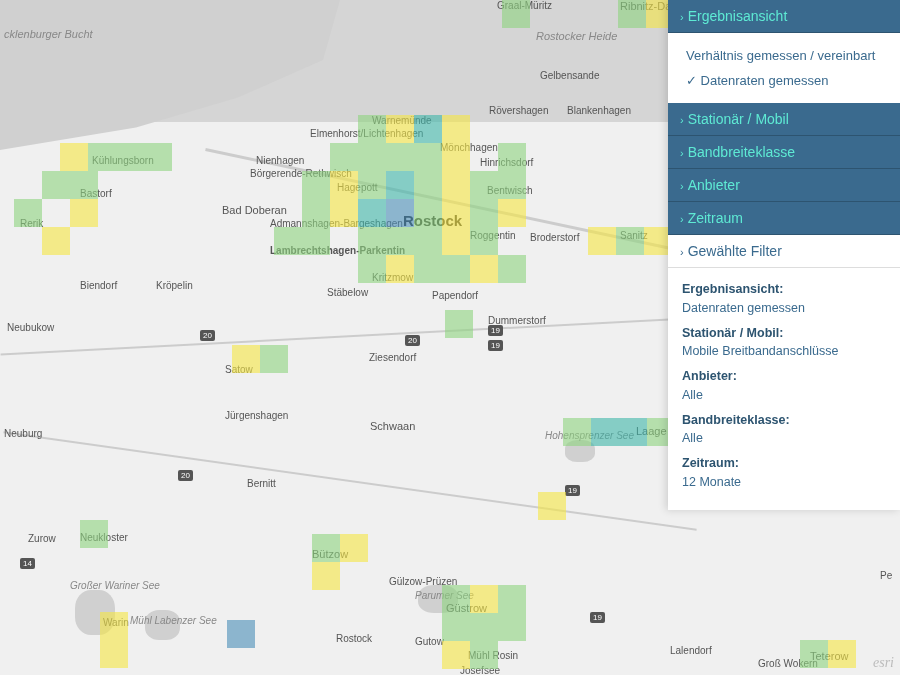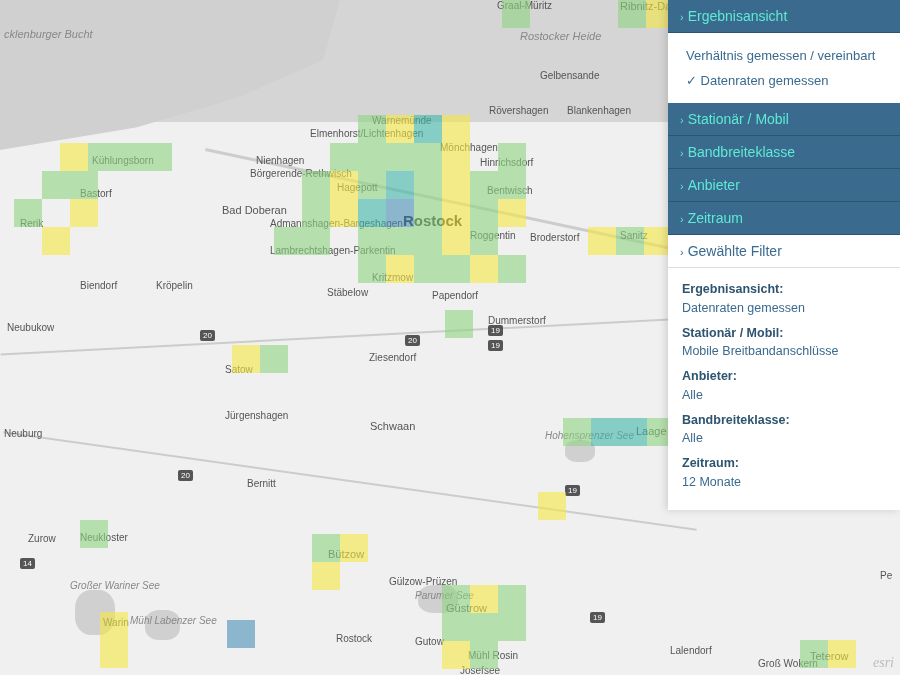--- a/index.html
+++ b/index.html
@@ -56,30 +56,30 @@
   <div class="road-shield" style="top:330px; left:200px;">20</div>
   <div class="road-shield" style="top:335px; left:405px;">20</div>
   <div class="road-shield" style="top:325px; left:488px;">19</div>
   <div class="road-shield" style="top:340px; left:488px;">19</div>
   <div class="road-shield" style="top:558px; left:20px;">14</div>
   <div class="road-shield" style="top:612px; left:590px;">19</div>
   <div class="road-shield" style="top:470px; left:178px;">20</div>
   <div class="road-shield" style="top:485px; left:565px;">19</div>
 
   <div class="map-label water-label" style="top:28px; left:4px;">cklenburger Bucht</div>
-  <div class="map-label water-label" style="top:30px; left:520px; text-align:left;">Rostocker Heide</div>
+  <div class="map-label water-label" style="top:30px; left:536px; text-align:left;">Rostocker Heide</div>
   <div class="map-label water-label small" style="top:580px; left:70px;">Großer Wariner See</div>
   <div class="map-label water-label small" style="top:615px; left:130px;">Mühl Labenzer See</div>
   <div class="map-label water-label small" style="top:430px; left:545px;">Hohensprenzer See</div>
   <div class="map-label water-label small" style="top:590px; left:415px;">Parumer See</div>
 
   <div class="map-label city" style="top:212px; left:403px; font-size:15px;">Rostock</div>
   <div class="map-label" style="top:204px; left:222px;">Bad Doberan</div>
   <div class="map-label" style="top:420px; left:370px;">Schwaan</div>
-  <div class="map-label" style="top:548px; left:312px;margin-left:16px;">Bützow</div>
+  <div class="map-label" style="top:548px; left:312px;">Bützow</div>
   <div class="map-label" style="top:602px; left:446px;">Güstrow</div>
   <div class="map-label" style="top:650px; left:810px;">Teterow</div>
   <div class="map-label" style="top:425px; left:636px;">Laage</div>
   <div class="map-label" style="top:0px; left:620px;">Ribnitz-Da</div>
 
   <div class="map-label small" style="top:0px; left:497px;">Graal-Müritz</div>
   <div class="map-label small" style="top:115px; left:372px;">Warnemünde</div>
   <div class="map-label small" style="top:70px; left:540px;">Gelbensande</div>
   <div class="map-label small" style="top:105px; left:489px;">Rövershagen</div>
   <div class="map-label small" style="top:105px; left:567px;">Blankenhagen</div>
@@ -89,21 +89,21 @@
   <div class="map-label small" style="top:155px; left:256px;">Nienhagen</div>
   <div class="map-label small" style="top:168px; left:250px;">Börgerende-Rethwisch</div>
   <div class="map-label small" style="top:155px; left:92px;">Kühlungsborn</div>
   <div class="map-label small" style="top:188px; left:80px;">Bastorf</div>
   <div class="map-label small" style="top:218px; left:20px;">Rerik</div>
   <div class="map-label small" style="top:280px; left:80px;">Biendorf</div>
   <div class="map-label small" style="top:280px; left:156px;">Kröpelin</div>
   <div class="map-label small" style="top:322px; left:7px;">Neubukow</div>
   <div class="map-label small" style="top:364px; left:225px;">Satow</div>
   <div class="map-label small" style="top:218px; left:270px;">Admannshagen-Bargeshagen</div>
-  <div class="map-label small" style="top:245px; left:270px;">Lambrechtshagen-Parkentin</div>
+  <div class="map-label small" style="top:245px; left:270px;font-weight:bold;">Lambrechtshagen-Parkentin</div>
   <div class="map-label small" style="top:287px; left:327px;">Stäbelow</div>
   <div class="map-label small" style="top:272px; left:372px;">Kritzmow</div>
   <div class="map-label small" style="top:290px; left:432px;">Papendorf</div>
   <div class="map-label small" style="top:315px; left:488px;">Dummerstorf</div>
   <div class="map-label small" style="top:230px; left:470px;">Roggentin</div>
   <div class="map-label small" style="top:232px; left:530px;">Broderstorf</div>
   <div class="map-label small" style="top:230px; left:620px;">Sanitz</div>
   <div class="map-label small" style="top:437px; left:840px;">Ward</div>
   <div class="map-label small" style="top:352px; left:369px;">Ziesendorf</div>
   <div class="map-label small" style="top:410px; left:225px;">Jürgenshagen</div>

